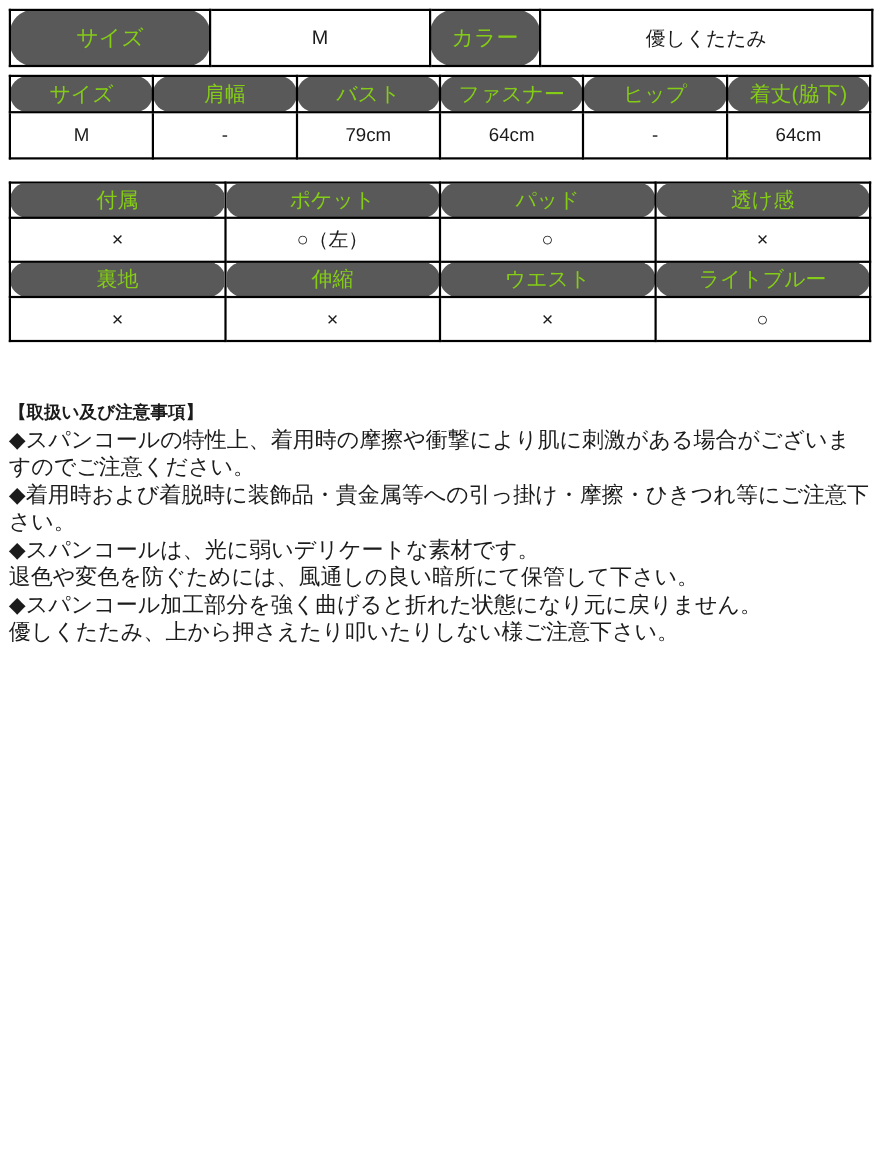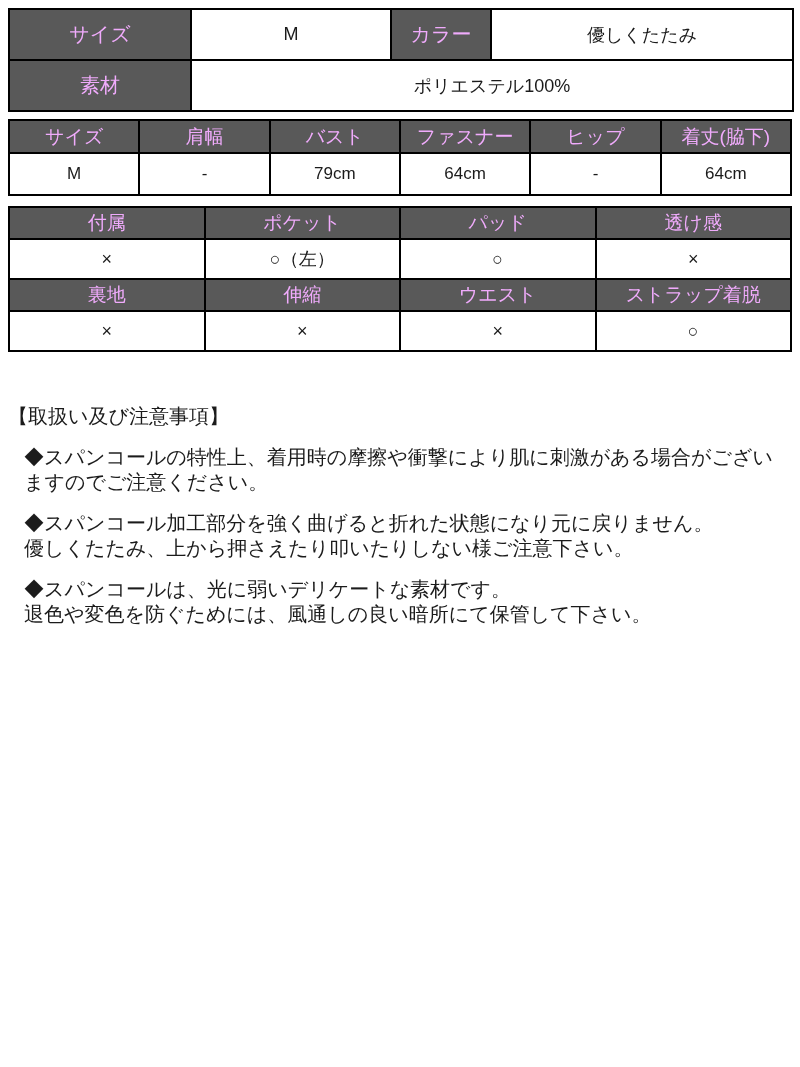--- a/index.html
+++ b/index.html
@@ -20,87 +20,83 @@
   }
   td, th {
     border: 2px solid #000000;
     text-align: center;
     vertical-align: middle;
     padding: 0;
     overflow: hidden;
   }
   .hd {
     background: #595959;
-    color: #f0abfc;
+    color: #84cc16;
     font-weight: normal;
     font-size: 20px;
+    border-radius: 21px;
   }
   .val {
     background: #ffffff;
     color: #1b1b1b;
     font-size: 18px;
   }
 
   .spec-table { margin-top: 8px; }
   .spec-table tr { height: 51px; }
 
   .measure-table { margin-top: 7px; }
   .measure-table .hrow { height: 33px; }
   .measure-table .vrow { height: 42px; }
   .measure-table .hd { font-size: 19px; }
   .measure-table .val { font-size: 17px; }
 
-  .features-table { margin-top: 10px; }
+  .features-table { margin-top: 20px; }
   .features-table .hrow { height: 32px; }
   .features-table .vrow { height: 40px; }
   .features-table .hd { font-size: 19px; }
   .features-table .val { font-size: 18px; }
 
   .notes {
     margin: 52px 8px 0 8px;
     width: 784px;
     font-size: 20px;
     line-height: 25px;
     color: #1b1b1b;
   }
   .notes h2 {
     margin: 0;
-    font-size: 20px;
+    font-size: 16px;
     line-height: 25px;
-    font-weight: normal;
+    font-weight: bold;
   }
   .notes p {
-    margin: 16px;
+    margin: 0;
     white-space: pre-wrap;
     overflow-wrap: anywhere;
-    font-family: Liberation Serif, serif;
   }
 </style>
 </head>
 <body>
 
 <div class="page">
 
   <table class="spec-table">
     <colgroup>
       <col style="width:182px">
         <col style="width:200px">
         <col style="width:100px">
         <col style="width:302px">
     </colgroup>
     <tbody>
         <tr>
       <td class="hd">サイズ</td>
       <td class="val">M</td>
       <td class="hd">カラー</td>
       <td class="val">優しくたたみ</td>
-    </tr>
-    <tr>
-      <td class="hd">素材</td>
-      <td class="val" colspan="3">ポリエステル100%</td>
     </tr>
   </tbody>
     </table>
 
   <table class="measure-table">
     <tbody>
         <tr class="hrow">
       <td class="hd">サイズ</td>
       <td class="hd">肩幅</td>
       <td class="hd">バスト</td>
@@ -130,33 +126,34 @@
     <tr class="vrow">
       <td class="val">×</td>
       <td class="val">○（左）</td>
       <td class="val">○</td>
       <td class="val">×</td>
     </tr>
     <tr class="hrow">
       <td class="hd">裏地</td>
       <td class="hd">伸縮</td>
       <td class="hd">ウエスト</td>
-      <td class="hd">ストラップ着脱</td>
+      <td class="hd">ライトブルー</td>
     </tr>
     <tr class="vrow">
       <td class="val">×</td>
       <td class="val">×</td>
       <td class="val">×</td>
       <td class="val">○</td>
     </tr>
   </tbody>
     </table>
 
   <div class="notes">
     <h2>【取扱い及び注意事項】</h2>
     <p>◆スパンコールの特性上、着用時の摩擦や衝撃により肌に刺激がある場合がございますのでご注意ください。</p>
+    <p>◆着用時および着脱時に装飾品・貴金属等への引っ掛け・摩擦・ひきつれ等にご注意下さい。</p>
+    <p>◆スパンコールは、光に弱いデリケートな素材です。
+退色や変色を防ぐためには、風通しの良い暗所にて保管して下さい。</p>
     <p>◆スパンコール加工部分を強く曲げると折れた状態になり元に戻りません。
 優しくたたみ、上から押さえたり叩いたりしない様ご注意下さい。</p>
-    <p>◆スパンコールは、光に弱いデリケートな素材です。
-退色や変色を防ぐためには、風通しの良い暗所にて保管して下さい。</p>
   </div>
 
 </div>
 
 </body></html>

